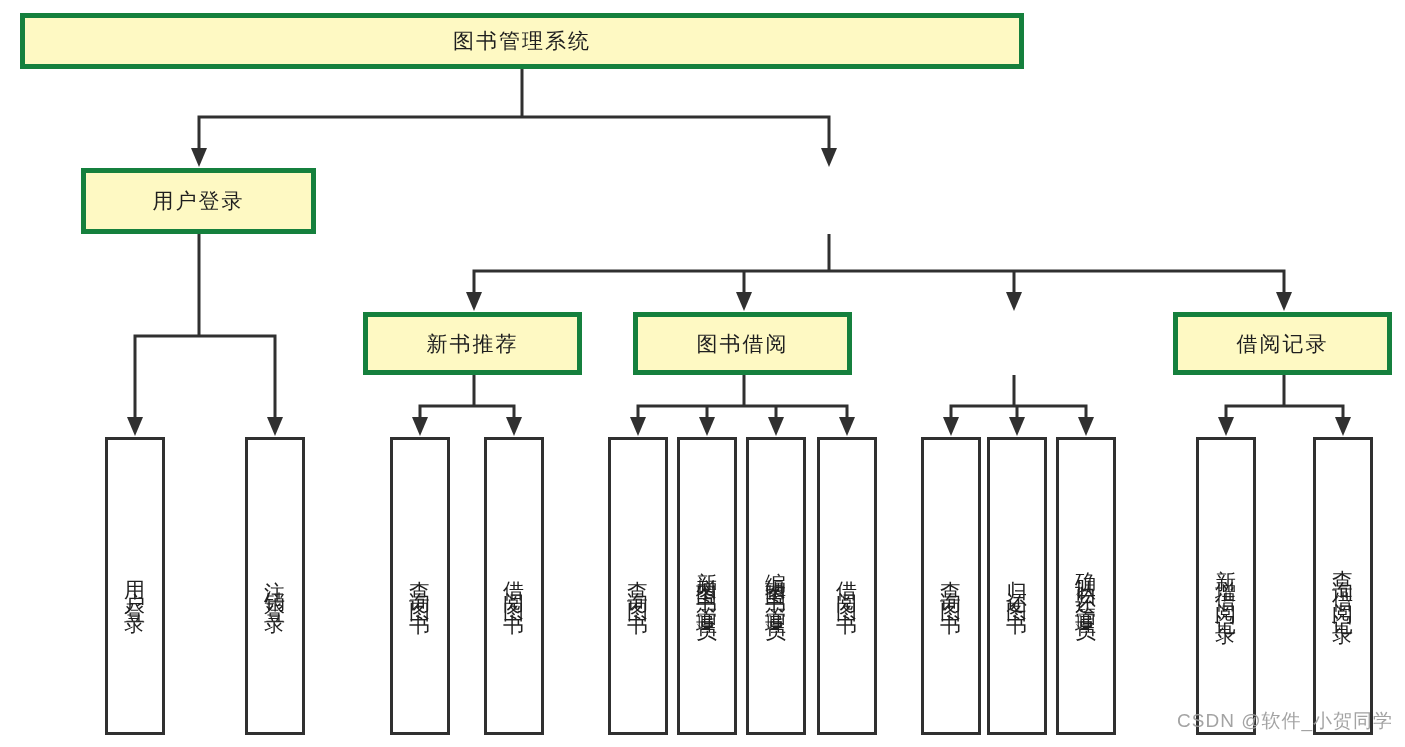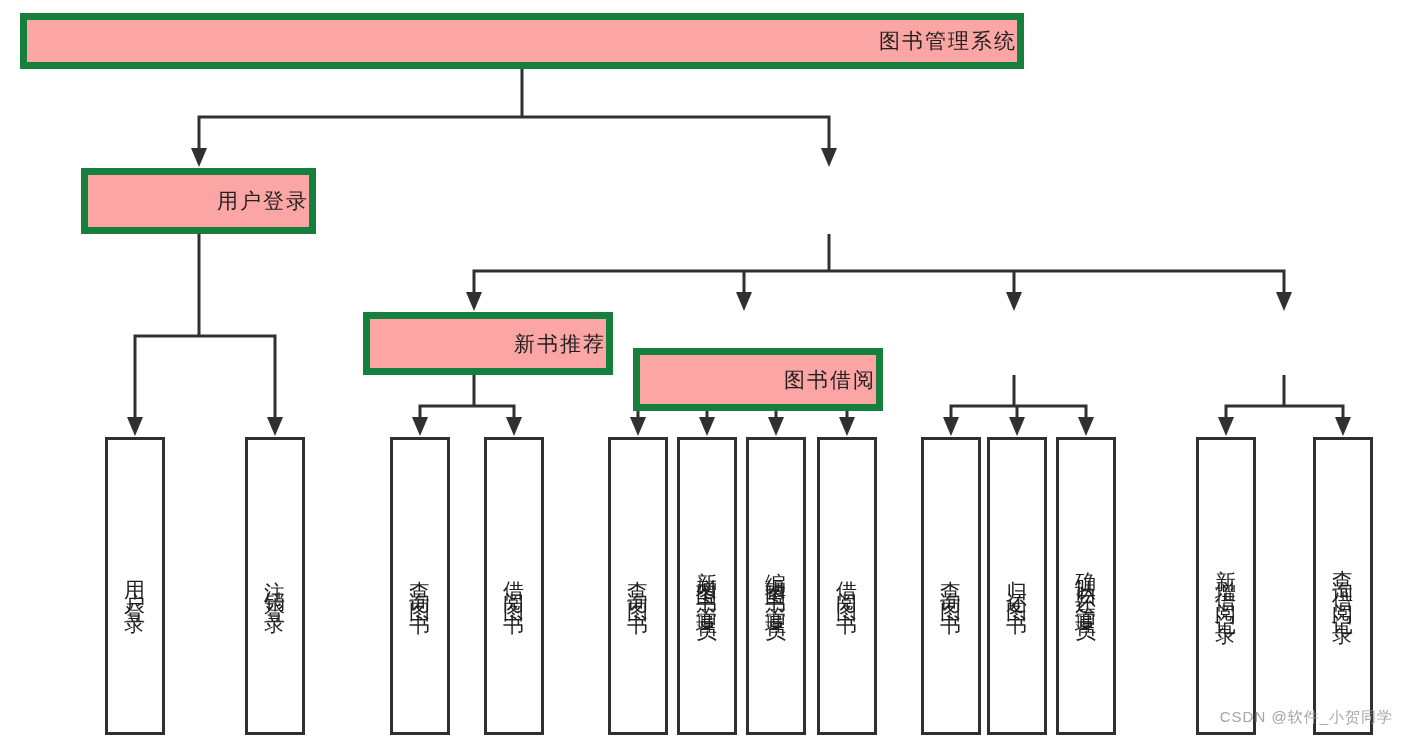--- a/index.html
+++ b/index.html
@@ -18,33 +18,33 @@
   }
   .connectors {
     position: absolute;
     left: 0;
     top: 0;
     pointer-events: none;
   }
   .node {
     position: absolute;
     box-sizing: border-box;
-    border: 7px solid #15803d;
-    background: #fca5a5;
+    border: 5px solid #15803d;
+    background: #fef9c3;
     display: flex;
     align-items: center;
-    justify-content: flex-end;
+    justify-content: center;
     color: #1f1f1f;
     font-size: 21px;
     letter-spacing: 2px;
     white-space: nowrap;
   }
   .node-root   { left: 20px;  top: 13px;  width: 1004px; height: 56px; }
   .node-l2     { top: 168px; width: 235px; height: 66px; }
-  .node-l3     { top: 312px; width: 250px; height: 63px; }
+  .node-l3     { top: 312px; width: 219px; height: 63px; }
   .leaf {
     position: absolute;
     top: 437px;
     width: 60px;
     height: 298px;
     box-sizing: border-box;
     border: 3px solid #303030;
     background: #ffffff;
     display: flex;
     align-items: center;
@@ -57,21 +57,21 @@
     font-size: 21px;
     letter-spacing: 11px;
     line-height: 1;
     white-space: nowrap;
   }
   .leaf.long .vtext { letter-spacing: 7px; }
   .watermark {
     position: absolute;
     right: 12px;
     top: 708px;
-    font-size: 15px;
+    font-size: 19px;
     color: rgba(158, 158, 158, 0.95);
     letter-spacing: 1px;
     z-index: 10;
   }
 </style>
 </head>
 <body>
 
 <div class="canvas">
 
@@ -126,22 +126,25 @@
     <span>图书管理系统</span>
   </div>
 
   <div class="node node-l2" style="left:81px;">
     <span>用户登录</span>
   </div>
 
   <div class="node node-l3" style="left:363px;">
     <span>新书推荐</span>
   </div>
-  <div class="node node-l3" style="left:633px;margin-top:36px;">
+  <div class="node node-l3" style="left:633px;">
     <span>图书借阅</span>
+  </div>
+  <div class="node node-l3" style="left:1173px;">
+    <span>借阅记录</span>
   </div>
 
   <div class="leaf" style="left:105px;">
     <span class="vtext">用户登录</span>
   </div>
   <div class="leaf" style="left:245px;">
     <span class="vtext">注销登录</span>
   </div>
 
   <div class="leaf" style="left:390px;">

